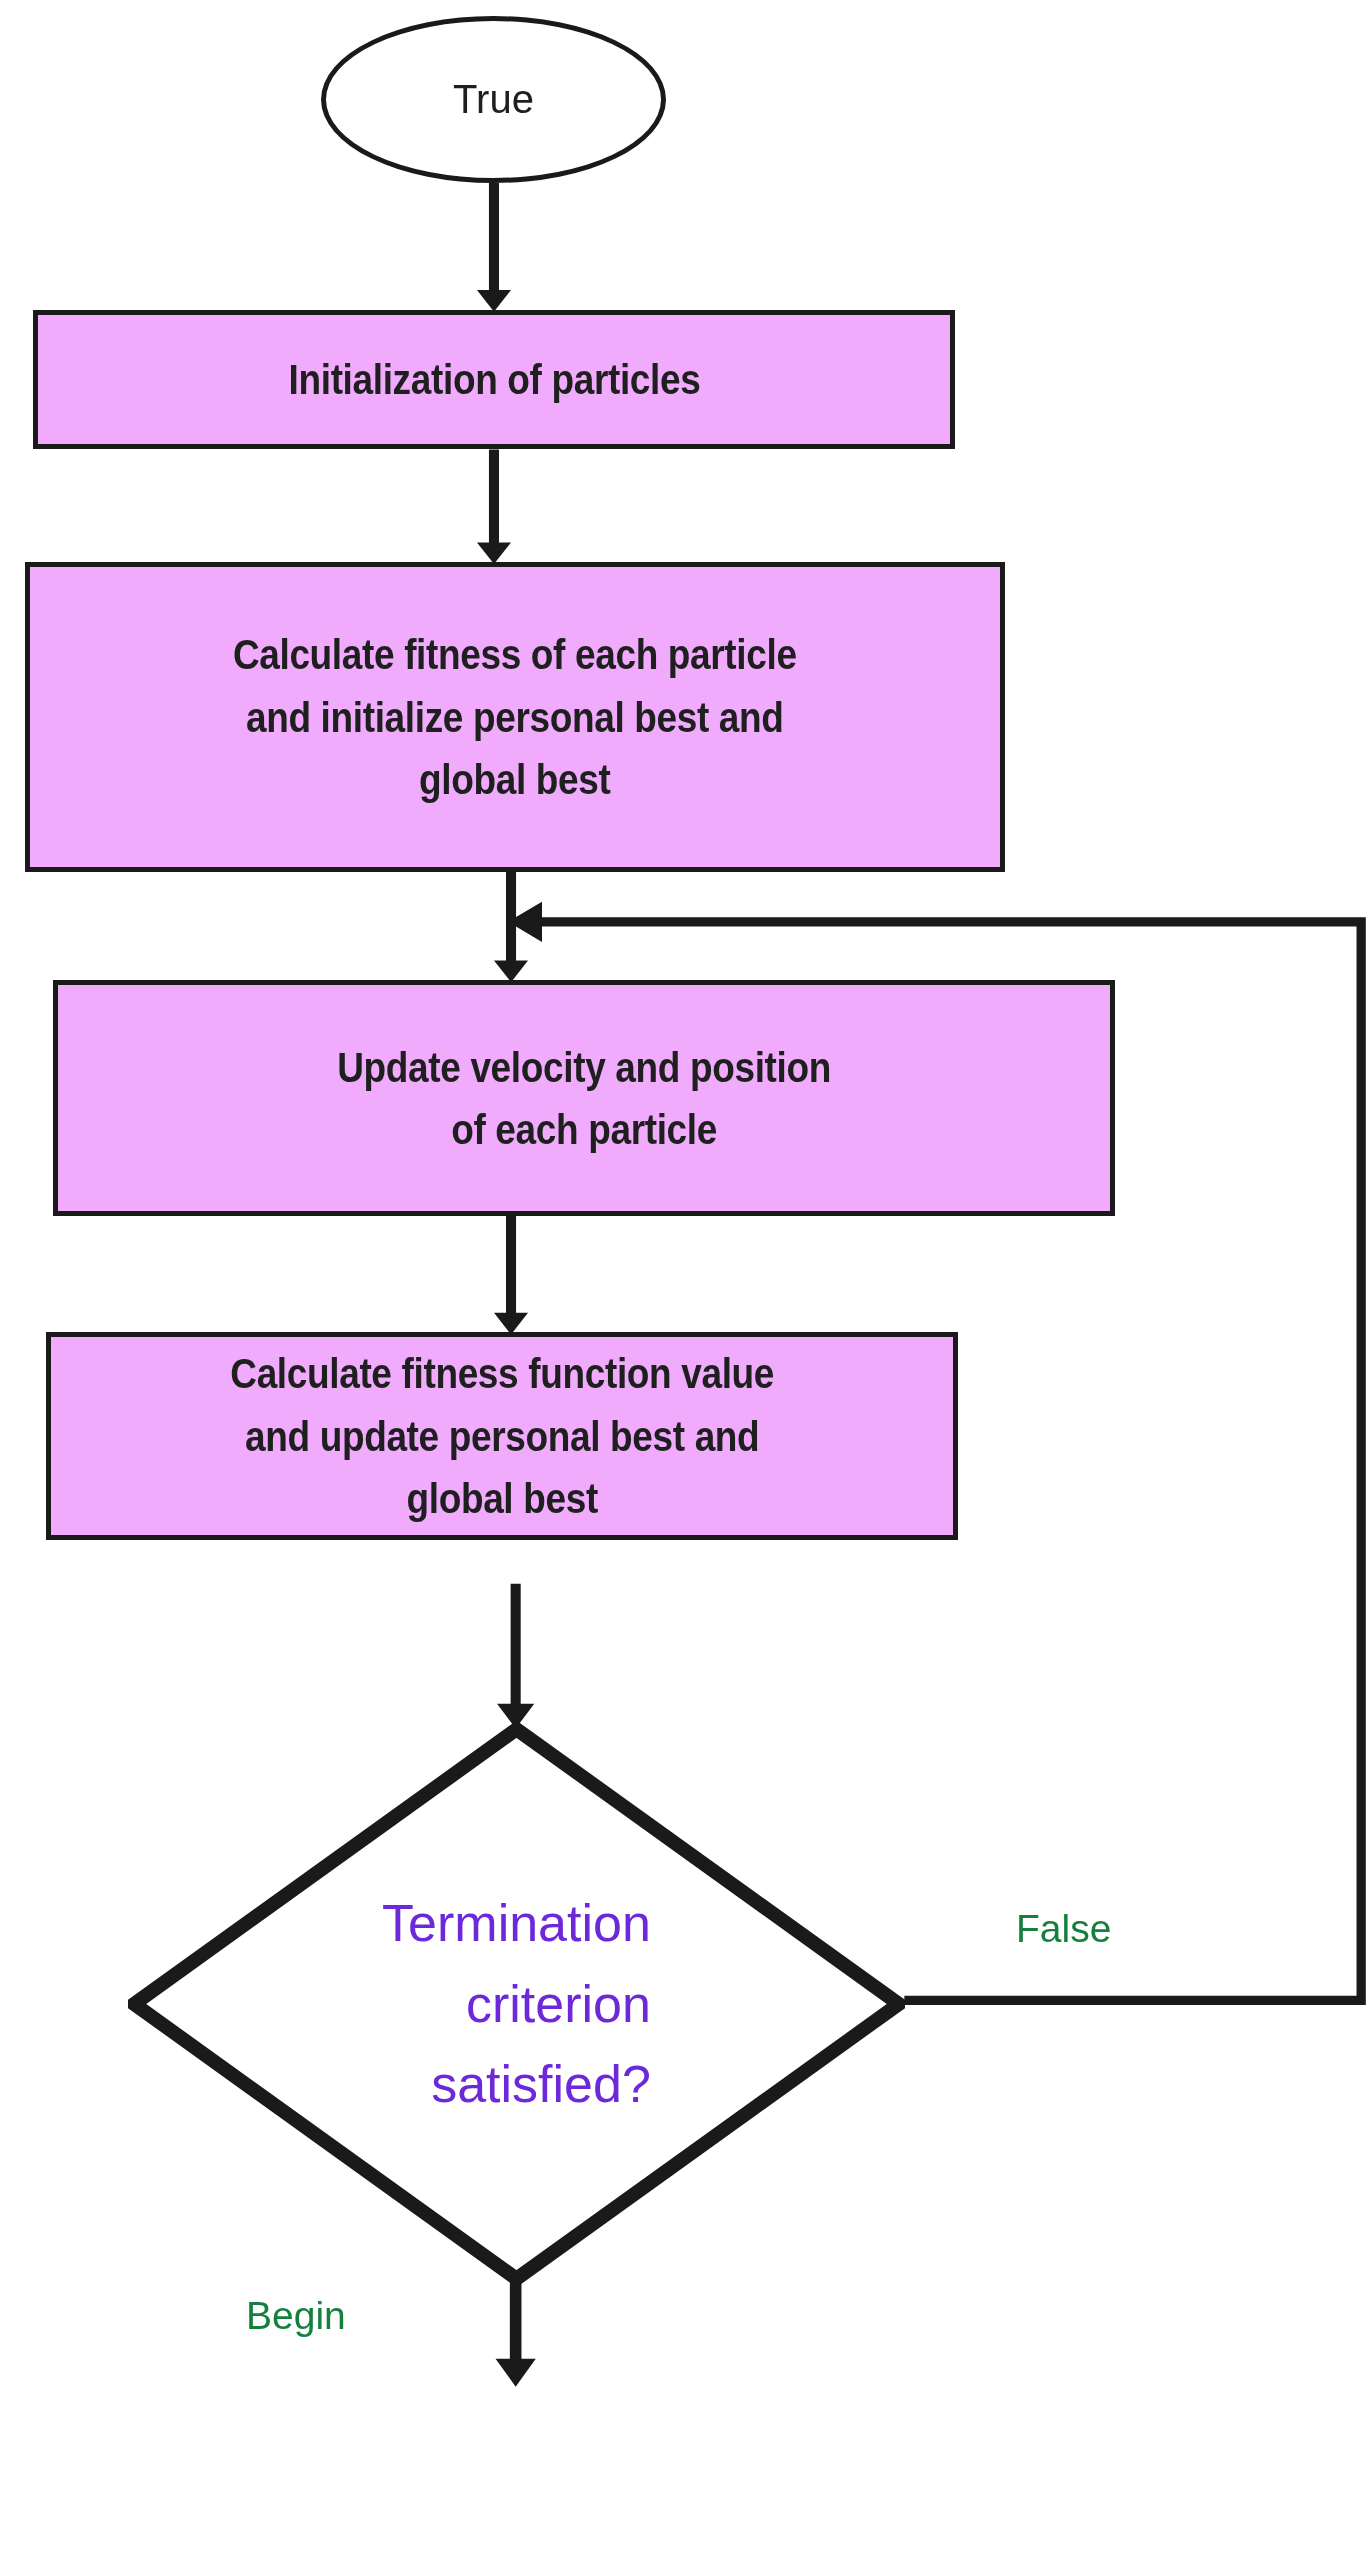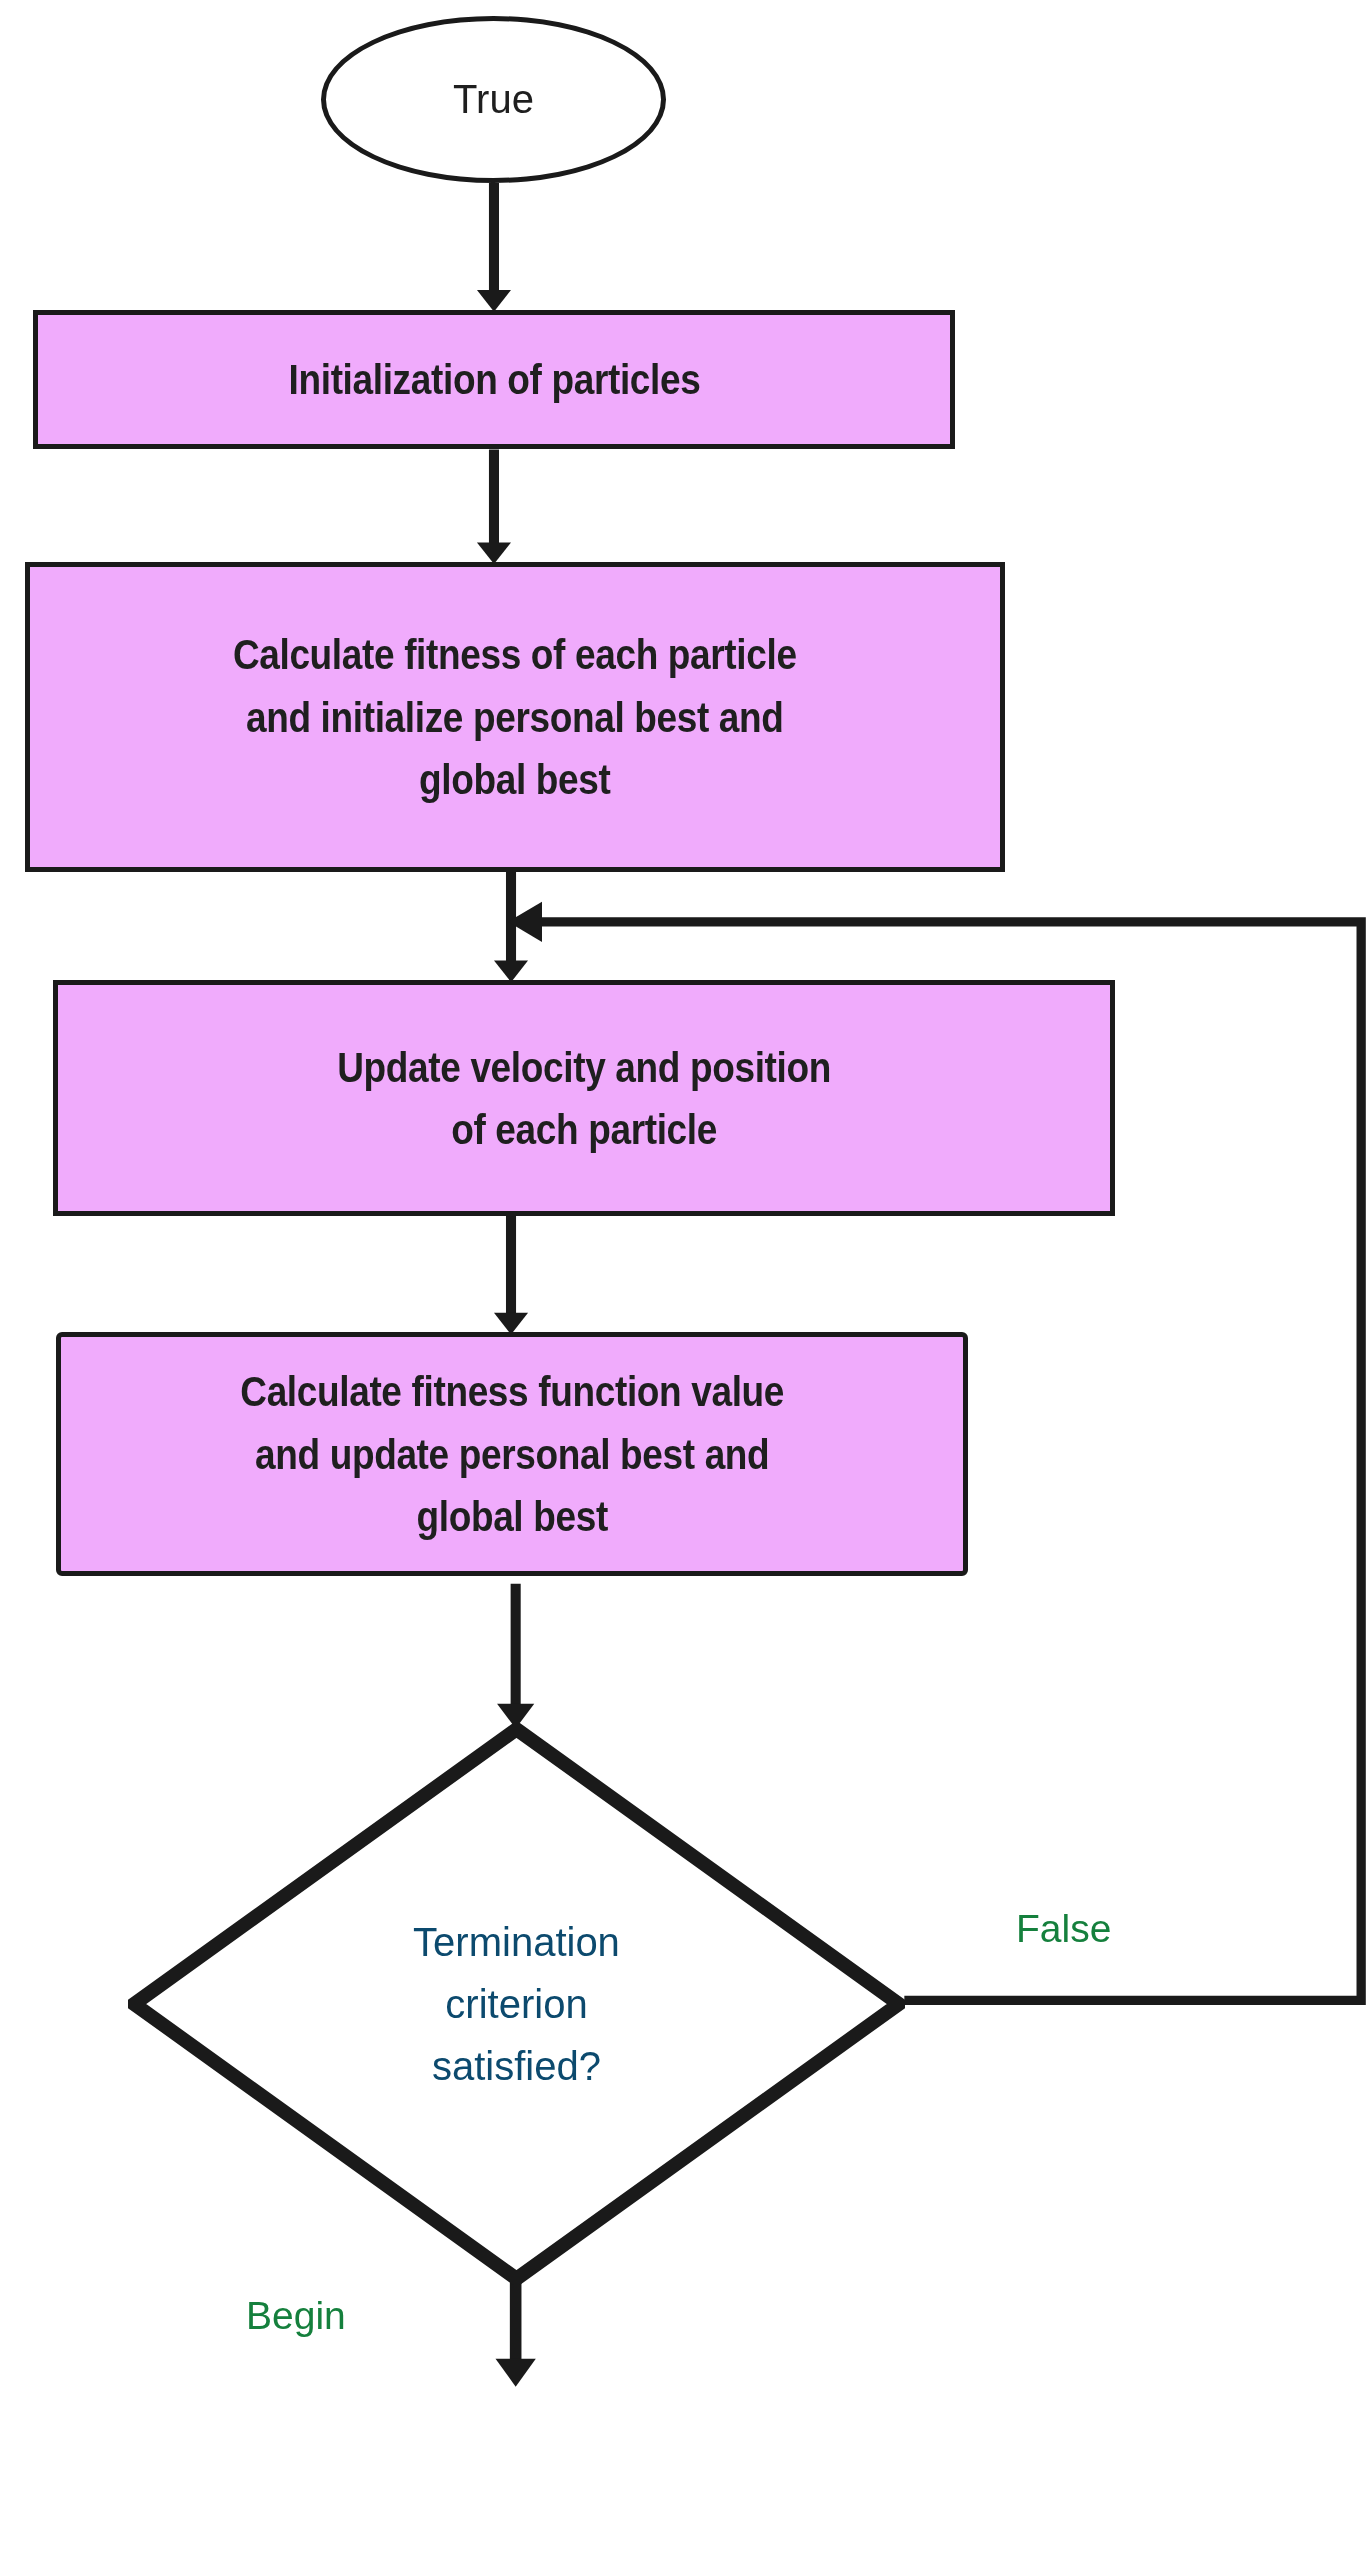--- a/index.html
+++ b/index.html
@@ -65,21 +65,21 @@
 
   #node-init    { left: 33px;  top: 310px;  width: 922px; height: 139px; }
   #node-init .node-label    { font-size: 43px; }
 
   #node-calcfit { left: 25px;  top: 562px;  width: 980px; height: 310px; line-height: 1.45; }
   #node-calcfit .node-label { font-size: 43px; }
 
   #node-update  { left: 53px;  top: 980px; width: 1062px; height: 236px; line-height: 1.45; }
   #node-update .node-label  { font-size: 43px; }
 
-  #node-calcfn  { left: 56px;  top: 1332px; width: 912px; height: 244px; line-height: 1.45; border-radius: 6px; }
+  #node-calcfn  { left: 46px;  top: 1332px; width: 912px; height: 208px; line-height: 1.45; }
   #node-calcfn .node-label  { font-size: 43px; }
 
   #node-end     { left: 321px; top: 2382px; width: 418px; height: 190px; }
   #node-end .node-label     { font-size: 40px; }
 
   
   #node-decision {
     position: absolute;
     left: 128px; top: 1723px;
     width: 777px; height: 562px;
@@ -89,24 +89,24 @@
     left: 0; top: 0;
     width: 100%; height: 100%;
   }
   #node-decision .diamond-text {
     position: absolute;
     left: 0; top: 0;
     width: 100%; height: 100%;
     display: flex;
     align-items: center;
     justify-content: center;
-    text-align: center;
+    text-align: right;
     line-height: 1.55;
-    font-size: 40px;
-    color: #0c4a6e;
+    font-size: 52px;
+    color: #6d28d9;
     white-space: pre-line;
   }
 
   
   .edge-label {
     position: absolute;
     color: #15803d;
     font-size: 39px;
     font-family: "Liberation Sans", sans-serif;
     font-weight: 400;

